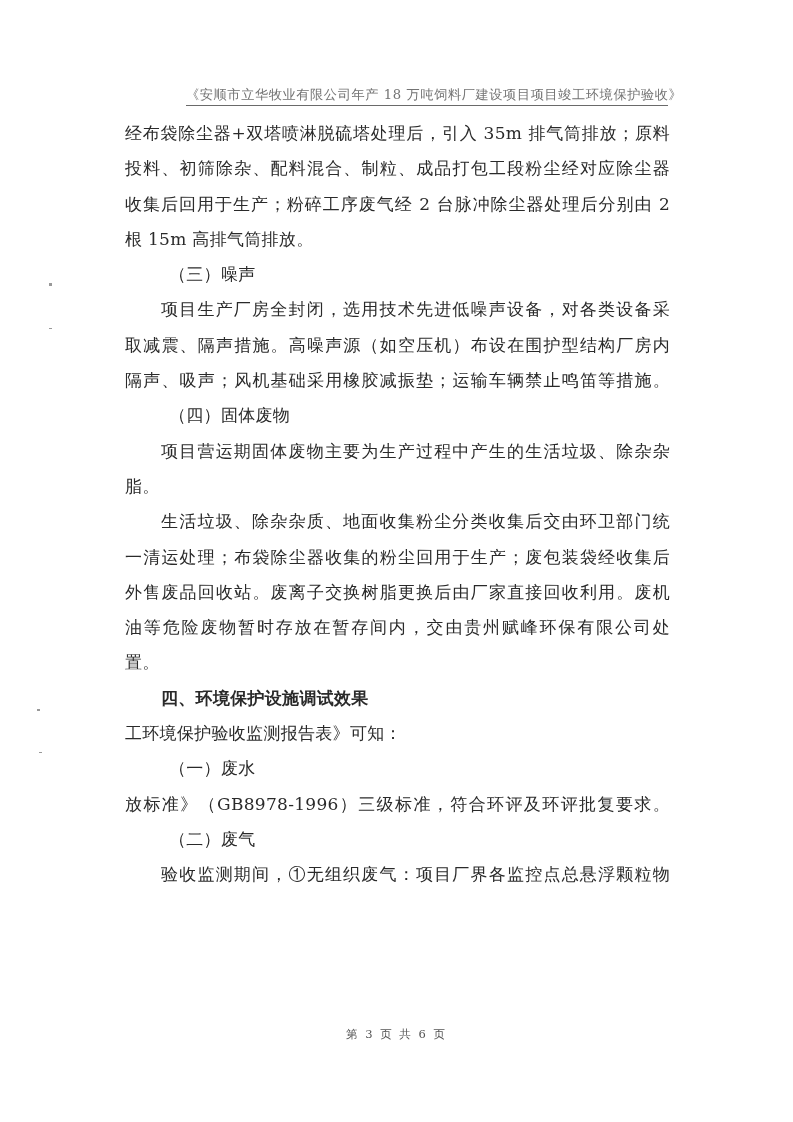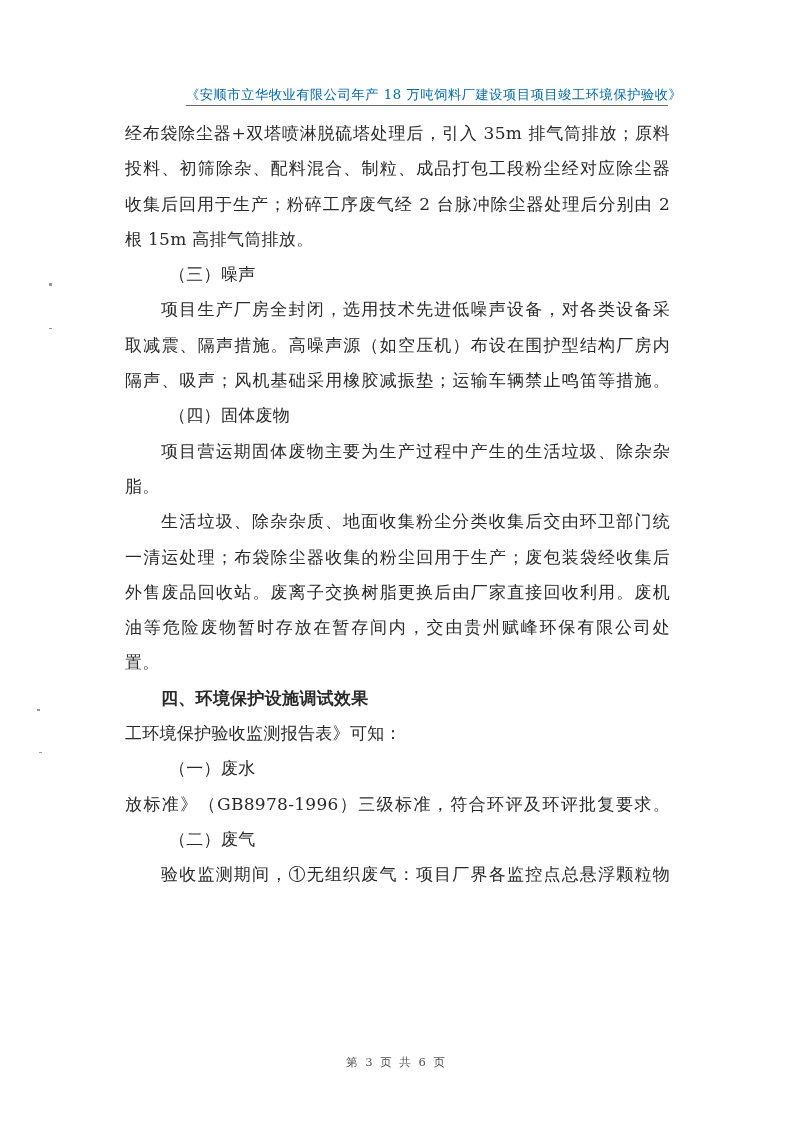--- a/index.html
+++ b/index.html
@@ -1,30 +1,30 @@
 <!DOCTYPE html>
 <html><head>
 <meta charset="utf-8">
 <style>
   html, body { margin: 0; padding: 0; background: #ffffff; }
   body { width: 793px; height: 1122px; position: relative; overflow: hidden;
          font-family: "DejaVu Serif", "Liberation Serif", serif; color: #2a2a2a; }
   .header { position: absolute; left: 186px; top: 86px; width: 482px;
-            font-size: 13.2px; letter-spacing: 0.6px; color: #0369a1;
+            font-size: 13.2px; letter-spacing: 0.6px; color: #737373;
             border-bottom: 1px solid #6a6a6a; padding-bottom: 1px; white-space: nowrap;
             text-align: right; }
   .content { position: absolute; left: 125px; top: 116px; width: 545px; }
   .line { height: 35.3px; line-height: 35.3px; font-size: 17px; white-space: nowrap;
           text-align: justify; text-align-last: justify; letter-spacing: 0.3px; }
   .line.last { text-align-last: left; }
   .indent { padding-left: 36px; }
   .sub { padding-left: 44px; text-align-last: left; }
   .bold { font-weight: bold; }
   .footer { position: absolute; left: 0; width: 793px; top: 1027px; text-align: center;
-            font-size: 11.5px; color: #555; letter-spacing: 2px; margin-top: 28px; }
+            font-size: 11.5px; color: #555; letter-spacing: 2px; }
   .mark { position: absolute; width: 3px; height: 3px; background: #999; }
 </style>
 </head>
 <body>
 
 <div class="header">《安顺市立华牧业有限公司年产 18 万吨饲料厂建设项目项目竣工环境保护验收》</div>
 
 <div class="content">
   <div>
     <div class="line">经布袋除尘器+双塔喷淋脱硫塔处理后，引入 35m 排气筒排放；原料</div>

